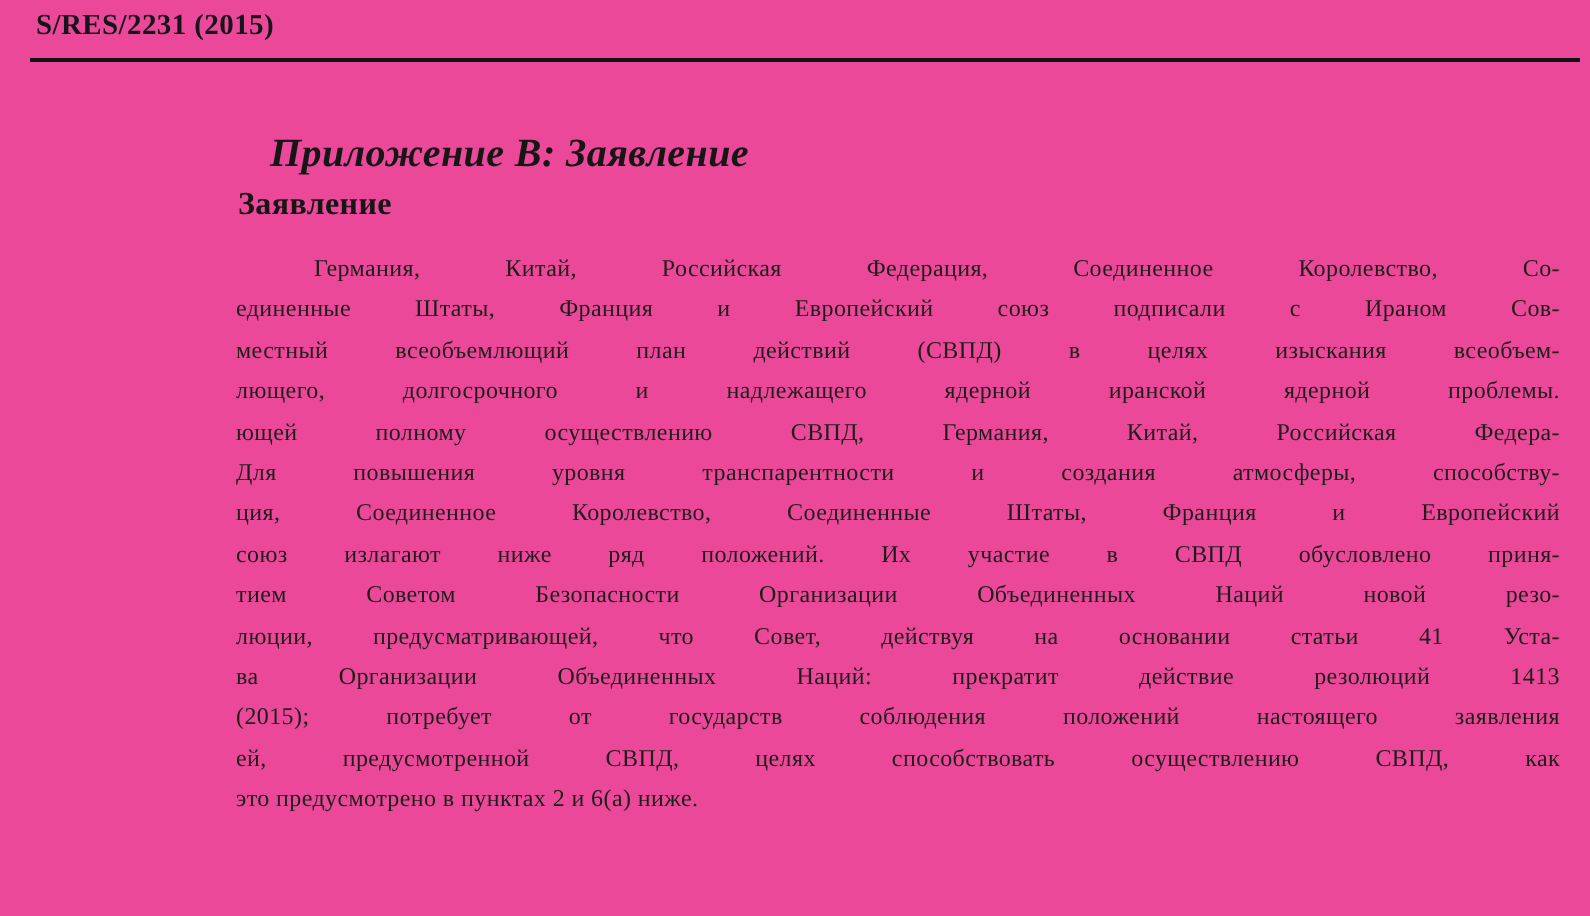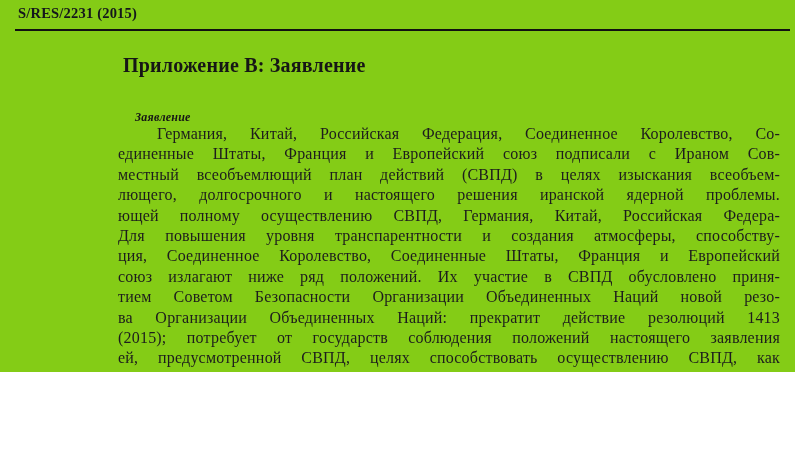--- a/index.html
+++ b/index.html
@@ -3,22 +3,22 @@
 <meta charset="utf-8">
 <style>
   html, body {
     margin: 0;
     padding: 0;
     background: #ffffff;
   }
   .page {
     position: relative;
     width: 795px;
-    height: 372px;
-    background: #84cc16;
+    height: 458px;
+    background: #ec4899;
     overflow: hidden;
     font-family: "Liberation Serif", "DejaVu Serif", serif;
     color: #1b1b1b;
   }
   .doc-symbol {
     position: absolute;
     left: 18px;
     top: 5px;
     font-size: 14.5px;
     font-weight: 700;
@@ -30,43 +30,43 @@
     left: 15px;
     right: 5px;
     top: 29px;
     height: 0;
     border-top: 2px solid #111111;
   }
   .annex-title {
     position: absolute;
     left: 119px;
     top: 50px;
-    margin: 4px;
+    margin: 16px;
     font-size: 20px;
     font-weight: 700;
     letter-spacing: 0.2px;
     color: #161616;
+    font-style: italic;
   }
   .section-heading {
     position: absolute;
     left: 119px;
     top: 94px;
-    margin: 16px;
-    font-size: 12px;
+    margin: 0;
+    font-size: 16px;
     font-weight: 700;
     letter-spacing: 0.2px;
     color: #161616;
-    font-style: italic;
   }
   .paragraph {
     position: absolute;
     left: 118px;
     top: 124px;
     width: 662px;
-    font-size: 16px;
+    font-size: 12px;
     line-height: 20.4px;
     letter-spacing: 0.2px;
     color: #1d1d1d;
   }
   .pline {
     text-align: justify;
     text-align-last: justify;
     text-justify: inter-word;
     white-space: normal;
   }
@@ -88,25 +88,26 @@
   <div class="header-rule"></div>
 
   <h1 class="annex-title">Приложение B: Заявление</h1>
 
   <h2 class="section-heading">Заявление</h2>
 
   <div class="paragraph">
     <div class="pline indent">Германия, Китай, Российская Федерация, Соединенное Королевство, Со-</div>
     <div class="pline">единенные Штаты, Франция и Европейский союз подписали с Ираном Сов-</div>
     <div class="pline">местный всеобъемлющий план действий (СВПД) в целях изыскания всеобъем-</div>
-    <div class="pline">лющего, долгосрочного и настоящего решения иранской ядерной проблемы.</div>
+    <div class="pline">лющего, долгосрочного и надлежащего ядерной иранской ядерной проблемы.</div>
     <div class="pline">ющей полному осуществлению СВПД, Германия, Китай, Российская Федера-</div>
     <div class="pline">Для повышения уровня транспарентности и создания атмосферы, способству-</div>
     <div class="pline">ция, Соединенное Королевство, Соединенные Штаты, Франция и Европейский</div>
     <div class="pline">союз излагают ниже ряд положений. Их участие в СВПД обусловлено приня-</div>
     <div class="pline">тием Советом Безопасности Организации Объединенных Наций новой резо-</div>
+    <div class="pline">люции, предусматривающей, что Совет, действуя на основании статьи 41 Уста-</div>
     <div class="pline">ва Организации Объединенных Наций: прекратит действие резолюций 1413</div>
     <div class="pline">(2015); потребует от государств соблюдения положений настоящего заявления</div>
     <div class="pline">ей, предусмотренной СВПД, целях способствовать осуществлению СВПД, как</div>
     <div class="pline last">это предусмотрено в пунктах 2 и 6(a) ниже.</div>
   </div>
 
 </div>
 
 </body></html>

